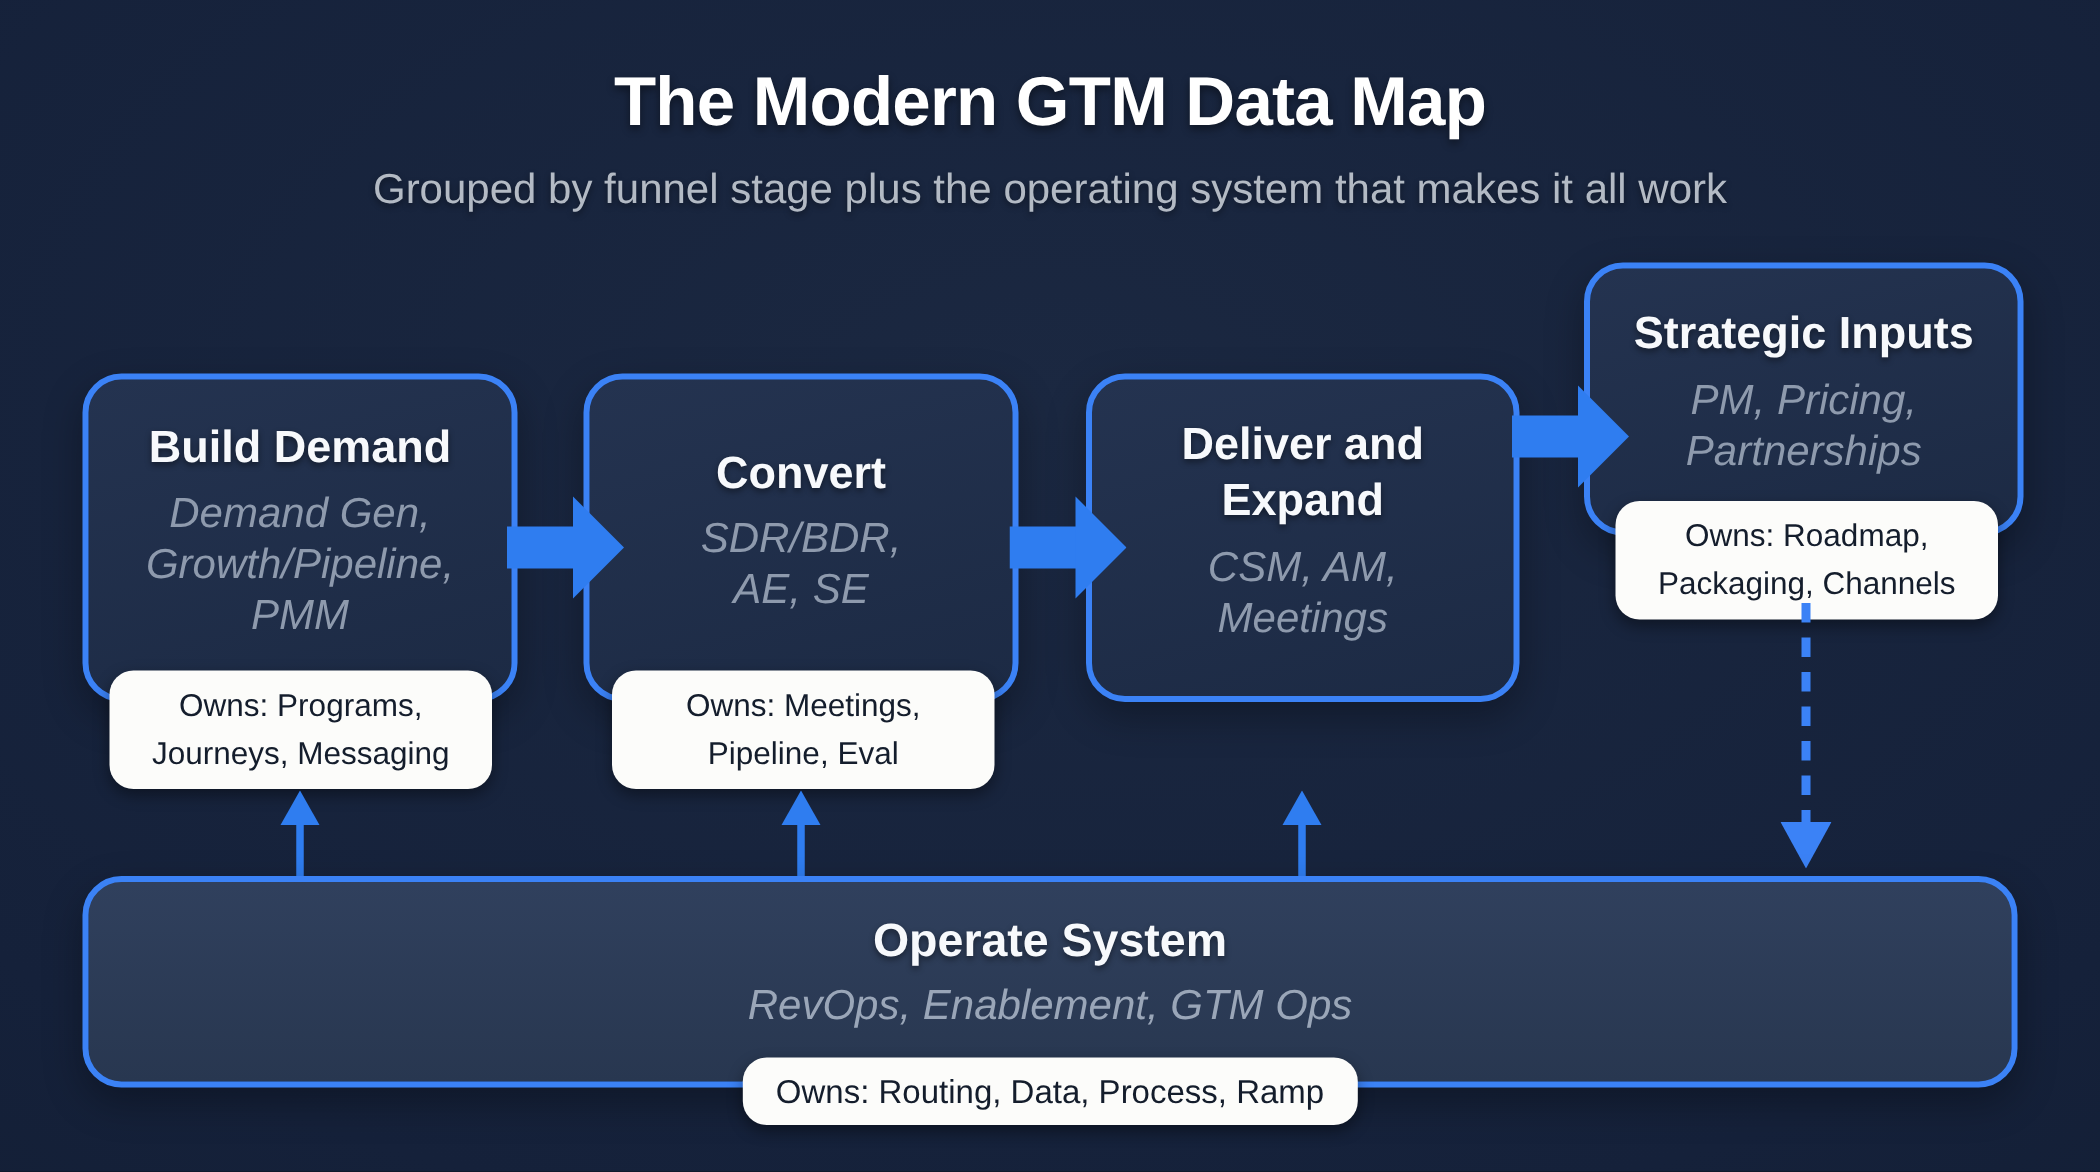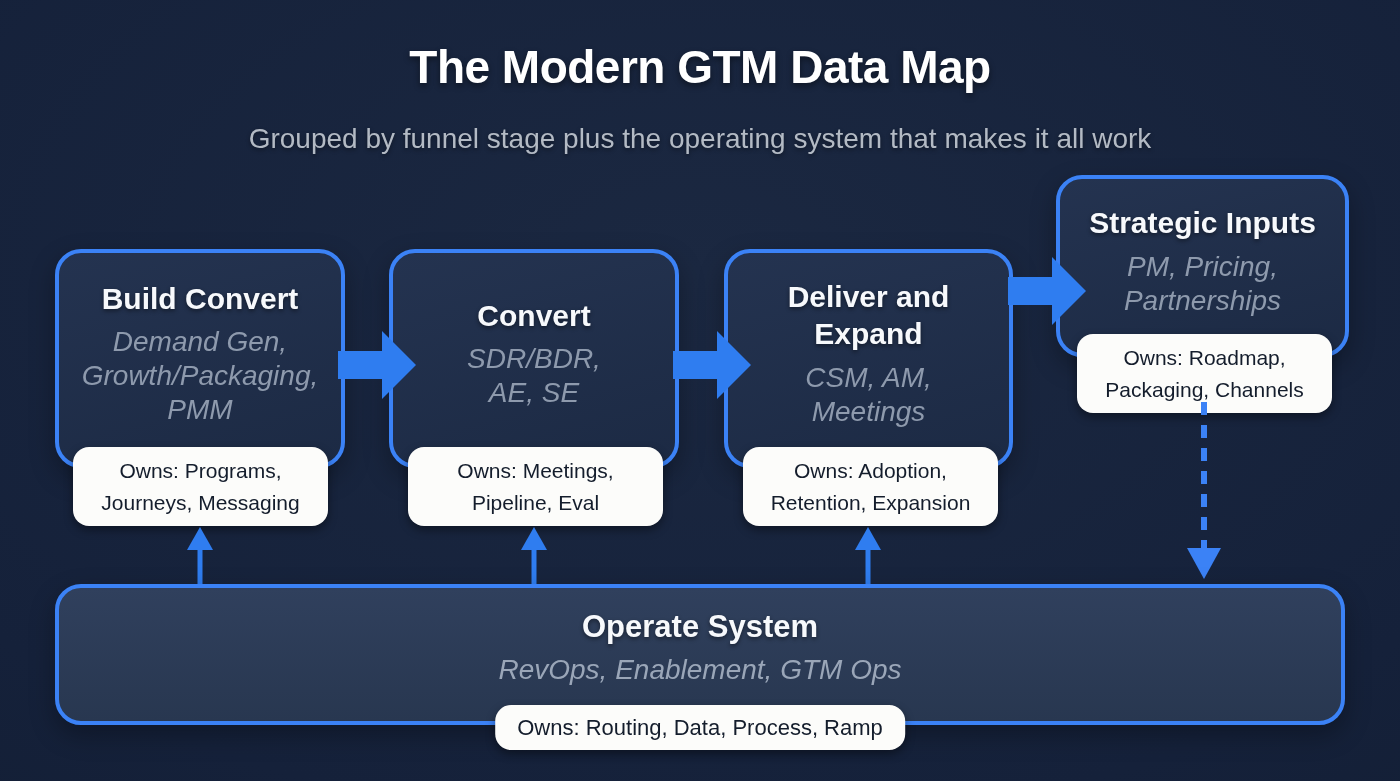--- a/index.html
+++ b/index.html
@@ -7,21 +7,21 @@
     position:relative;width:1400px;height:781px;overflow:hidden;
     font-family:"Liberation Sans","DejaVu Sans",sans-serif;
     background:radial-gradient(120% 130% at 50% 35%, #1b2841 0%, #15213a 55%, #101b2e 100%);
   }
   .hdr{position:absolute;left:0;top:0;width:100%;text-align:center;}
   .hdr h1{
     margin:40px 0 0;font-size:46px;font-weight:700;color:#ffffff;
     letter-spacing:-0.5px;text-shadow:0 3px 6px rgba(0,0,0,.45);
   }
   .hdr p{
-    margin:29px 0 0;font-size:28px;font-weight:400;color:#b3bac4;
+    margin:16px 0 0;font-size:28px;font-weight:400;color:#b3bac4;
     text-shadow:0 2px 4px rgba(0,0,0,.4);
   }
   .stage-box{
     position:absolute;box-sizing:border-box;
     border:4px solid #3b82f6;border-radius:26px;
     background:linear-gradient(165deg,#243350 0%,#1c2a44 100%);
     box-shadow:0 10px 26px rgba(0,0,0,.30);
     display:flex;flex-direction:column;align-items:center;justify-content:center;
     text-align:center;padding:0 14px 10px;
   }
@@ -76,44 +76,42 @@
 <body>
 
 <div class="canvas">
 
   <div class="hdr">
     <h1>The Modern GTM Data Map</h1>
     <p>Grouped by funnel stage plus the operating system that makes it all work</p>
   </div>
 
   <div class="stage-box b1">
-    <h2>Build Convert</h2>
+    <h2>Build Demand</h2>
     <p class="roles lines">Demand Gen,
-Growth/Packaging,
+Growth/Pipeline,
 PMM</p>
   </div>
   <div class="pill p1 lines">Owns: Programs,
 Journeys, Messaging</div>
 
   <div class="stage-box b2">
     <h2>Convert</h2>
     <p class="roles lines">SDR/BDR,
 AE, SE</p>
   </div>
   <div class="pill p2 lines">Owns: Meetings,
 Pipeline, Eval</div>
 
   <div class="stage-box b3">
     <h2 class="lines">Deliver and
 Expand</h2>
     <p class="roles lines">CSM, AM,
 Meetings</p>
   </div>
-  <div class="pill p3 lines">Owns: Adoption,
-Retention, Expansion</div>
 
   <div class="stage-box b4">
     <h2>Strategic Inputs</h2>
     <p class="roles lines">PM, Pricing,
 Partnerships</p>
   </div>
   <div class="pill p4 lines">Owns: Roadmap,
 Packaging, Channels</div>
 
   <span class="arrow a1">

